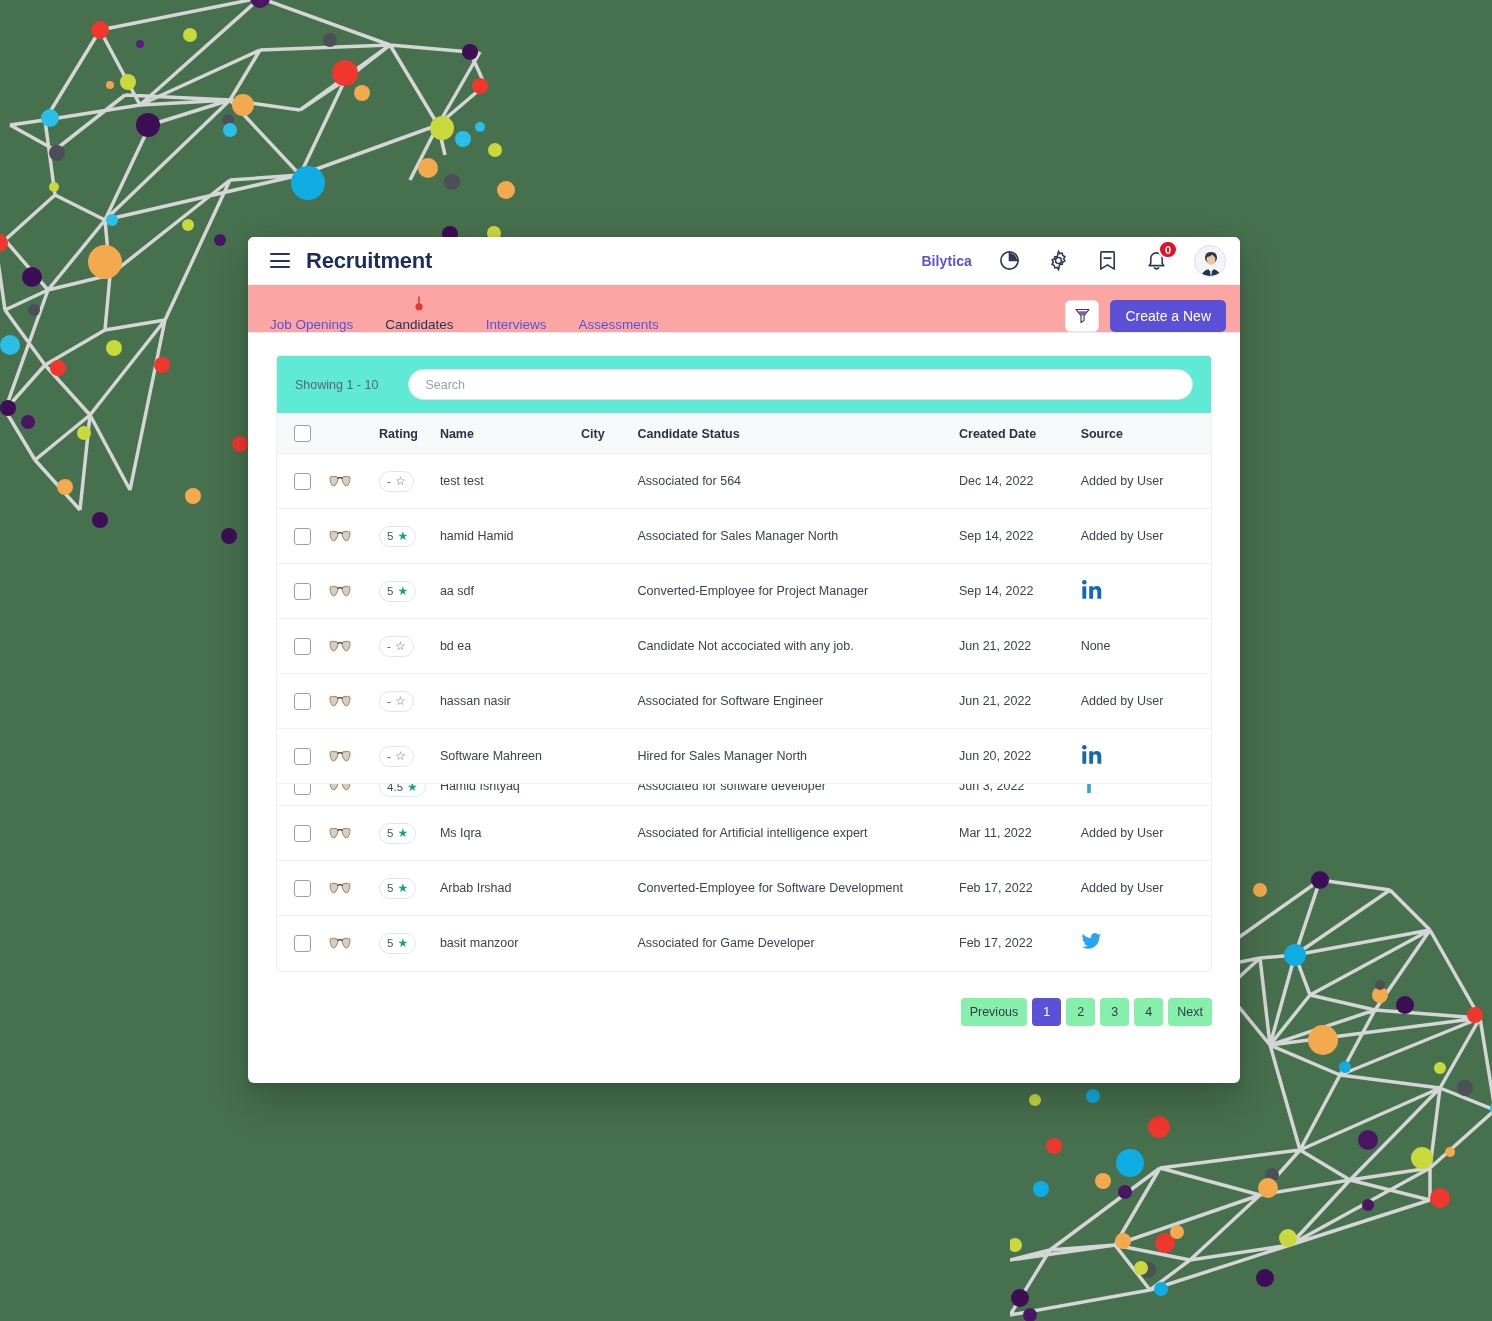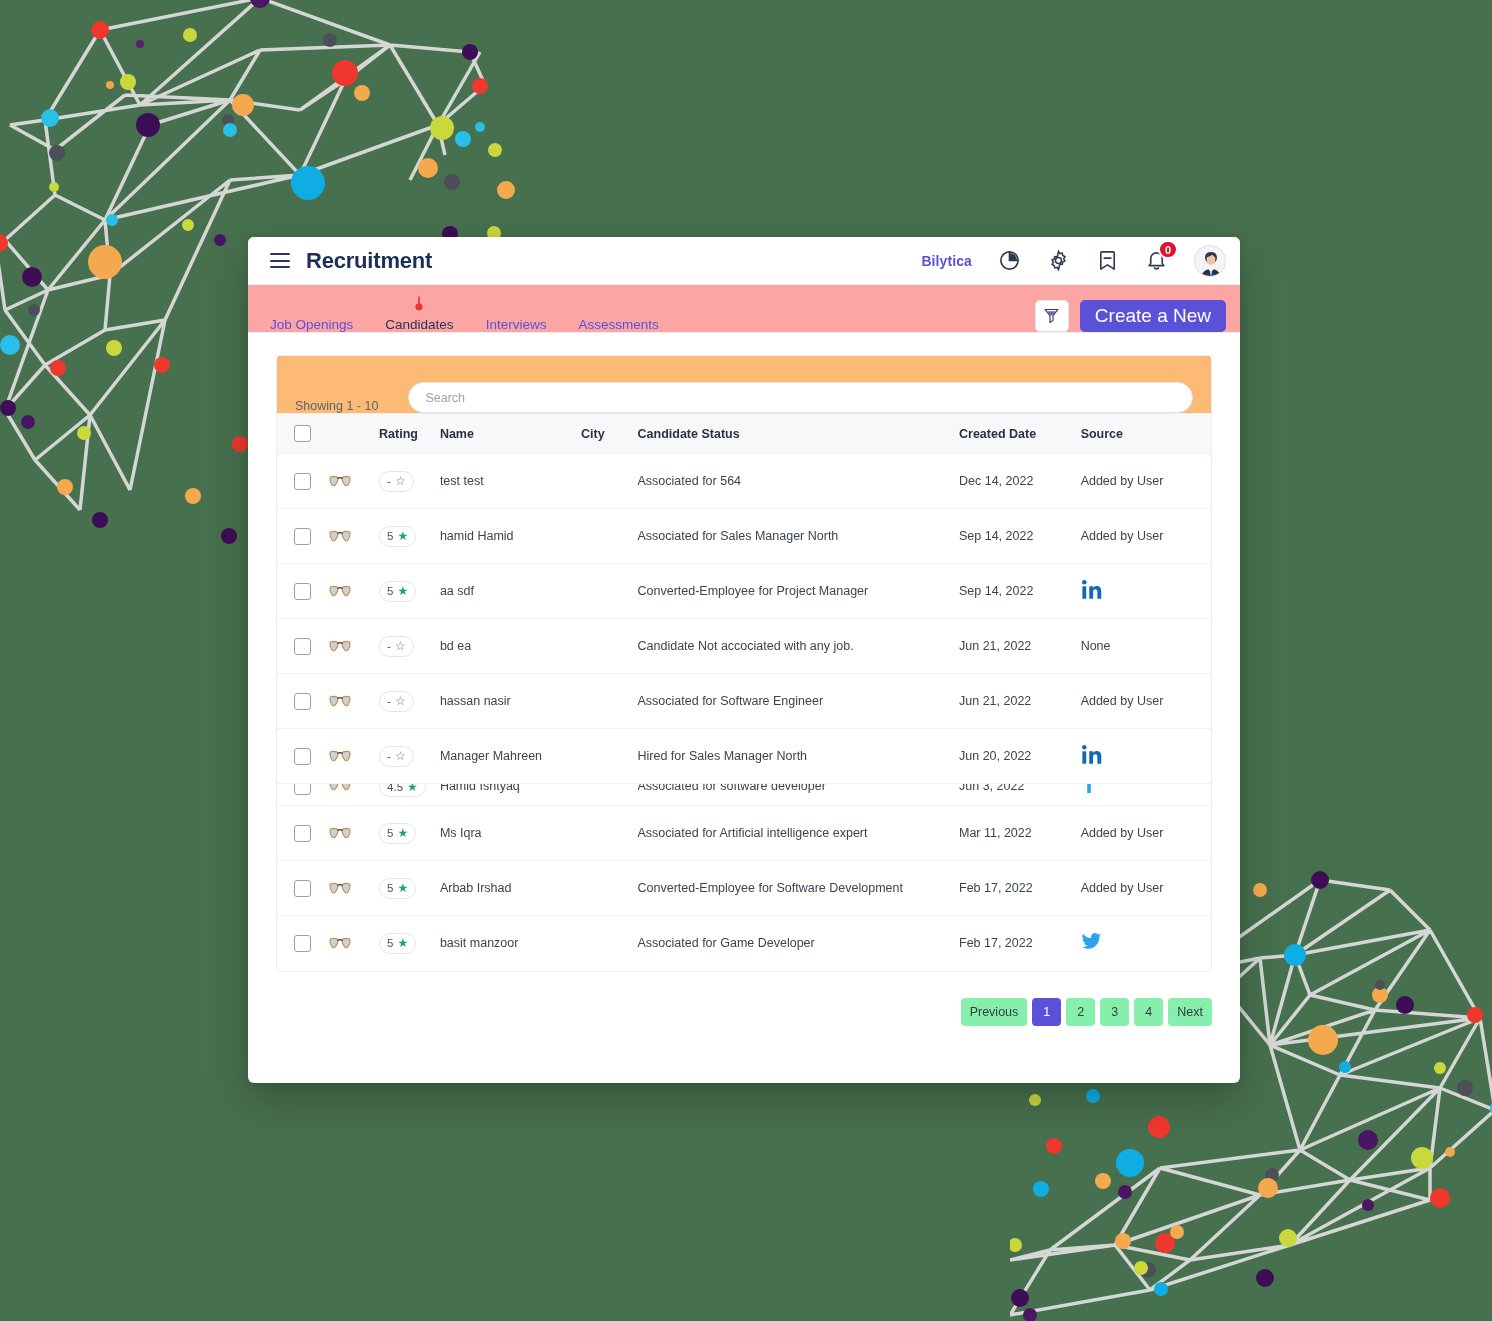--- a/index.html
+++ b/index.html
@@ -82,33 +82,33 @@
   .tab-actions { margin-left: auto; display: flex; align-items: center; gap: 11px; }
   .filter-btn {
     width: 34px; height: 32px; background: #fff;
     border: 1px solid #e3e5ec; border-radius: 5px;
     display: flex; align-items: center; justify-content: center; cursor: pointer;
   }
   .create-btn {
     height: 32px; padding: 0 15px;
     background: #5b51d8; color: #fff;
     border: none; border-radius: 5px;
-    font-size: 19px; font-family: inherit;
+    font-size: 14px; font-family: inherit;
     cursor: pointer; white-space: nowrap;
   }
 
   
   .content { padding: 22px 28px 0 28px; background: #fff; }
   .panel {
     border: 1px solid #eceef2; border-radius: 4px;
     background: #fff; overflow: hidden;
   }
   .panel-top {
-    height: 58px; display: flex; align-items: flex-end;
-    padding: 0 18px; background: #fdba74;
+    height: 58px; display: flex; align-items: center;
+    padding: 0 18px; background: #5eead4;
     border-bottom: 1px solid #eceef2;
   }
   .showing { font-size: 12.5px; color: #5c6472; white-space: nowrap; }
   .search-input {
     margin-left: 30px; flex: 1; height: 31px;
     border: 1px solid #dfe2e8; border-radius: 16px;
     padding: 4px 16px; font-size: 12.5px;
     font-family: inherit; color: #333b48; background: #fff; outline: none;
   }
   .search-input::placeholder { color: #9aa1ad; }
@@ -598,21 +598,21 @@
                     </svg>
                   </div>
                 </td>
                 <td>
                   <div><span class="rating-chip">
                       <span>-</span>
                       <span class="star-off">☆</span>
                     </span></div>
                 </td>
                 <td>
-                  <div><span>Manager Mahreen</span></div>
+                  <div><span>Software Mahreen</span></div>
                 </td>
                 <td>
                   <div><span></span></div>
                 </td>
                 <td>
                   <div><span>Hired for Sales Manager North</span></div>
                 </td>
                 <td>
                   <div><span>Jun 20, 2022</span></div>
                 </td>

